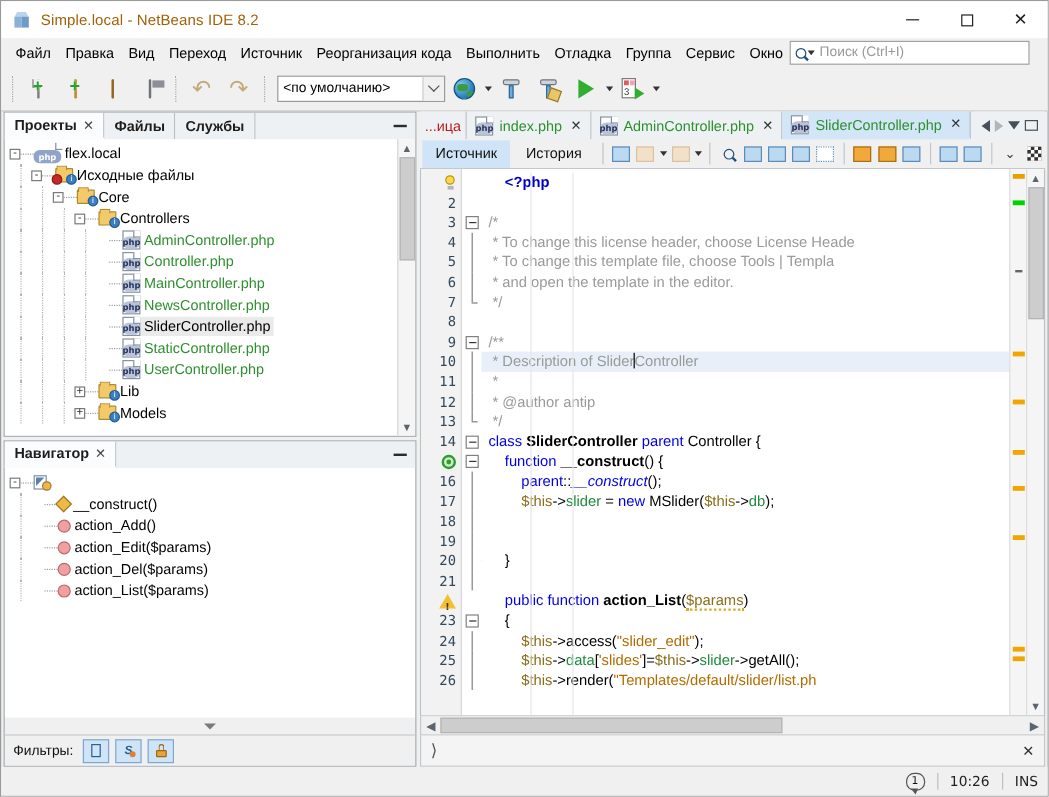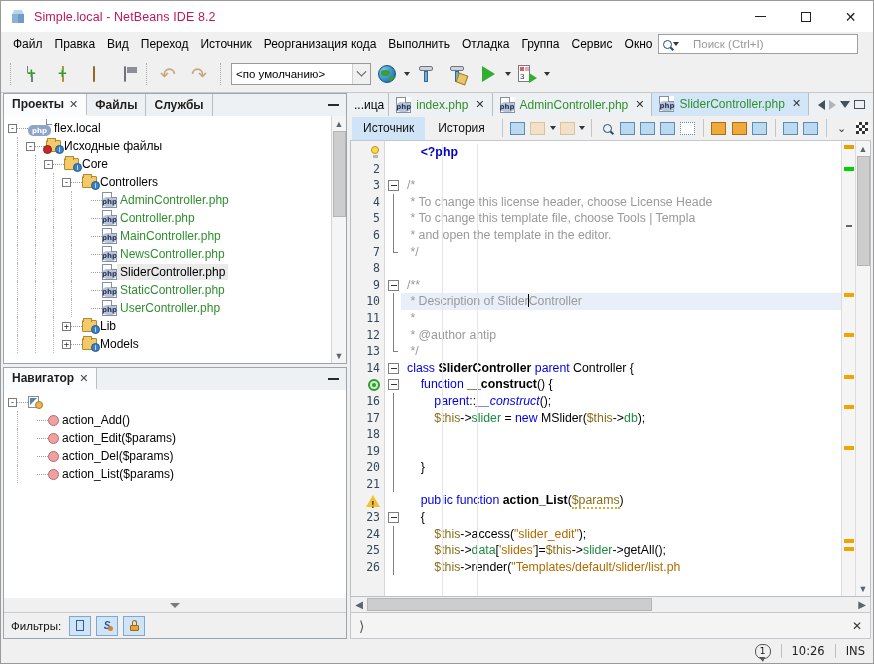--- a/index.html
+++ b/index.html
@@ -31,21 +31,21 @@
     width: 16px; height: 16px;
     position: relative;
   }
   .cube { width:16px;height:16px; position:relative; }
   .cube .top { position:absolute; left:2px; top:1px; width:12px; height:5px;
      background:#b9d3ea; transform: skewX(0deg);
      clip-path: polygon(20% 0, 80% 0, 100% 100%, 0% 100%); }
   .cube .lft { position:absolute; left:2px; top:5px; width:6px; height:9px; background:#8bb2d6;}
   .cube .rgt { position:absolute; left:8px; top:5px; width:6px; height:9px; background:#6f9cc4;}
   .title-text {
-    font-size: 12.5px; color: #be185d; letter-spacing: .1px;
+    font-size: 12.5px; color: #a16207; letter-spacing: .1px;
   }
   .win-btns { position:absolute; right:0; top:0; height:31px; display:flex; }
   .win-btn {
     width: 45px; height: 31px; display:flex; align-items:center; justify-content:center;
     font-size: 13px; color:#222;
   }
   .glyph-min { display:block; width:11px; height:1px; background:#222; }
   .glyph-max { display:block; width:10px; height:10px; border:1px solid #222; }
   .glyph-close { font-size:14px; line-height:1; font-family:"DejaVu Sans", sans-serif; }
 
@@ -58,21 +58,21 @@
     position: relative;
   }
   .menu-item {
     padding: 3px 6px; font-size: 12px; color: #000; white-space: nowrap;
     border-radius: 2px;
   }
   .search-box {
     position: absolute; right: 15px; top: 2px;
     width: 200px; height: 20px;
     background: #fff; border: 1px solid #a0a0a0;
-    display: flex; align-items: center; gap: 10px;
+    display: flex; align-items: center;
   }
   .search-icon-wrap { width: 24px; display:flex; align-items:center; justify-content:center; gap:1px;}
   .mag { width:9px;height:9px;border:1.6px solid #1f4e79;border-radius:50%; position:relative; display:block;}
   .mag:after{content:"";position:absolute;width:1.6px;height:4px;background:#1f4e79;right:-2px;bottom:-3px;transform:rotate(-45deg);}
   .tri-dn { width:0;height:0;border-left:3px solid transparent;border-right:3px solid transparent;border-top:4px solid #333; }
   .search-ph { color:#999; font-size:11.5px; }
 
   
   .toolbar {
     height: 37px; flex: 0 0 37px;
@@ -208,21 +208,21 @@
   
   .right-col { flex:1; display:flex; flex-direction:column; min-height:0; min-width:0;}
   .edit-tabbar { height:23px; flex:0 0 23px; display:flex; align-items:stretch; background:#eef1f3; position:relative;}
   .etab {
     display:flex; align-items:center; gap:5px; padding:0 7px;
     font-size:12px; border-right:1px solid #b7bfc6; background:#eef1f3; color:#2f8f2f;
     white-space:nowrap;
   }
   .etab.active { background:#d2e6f8; border-bottom:2px solid #d2e6f8; }
   .etab .tx { font-size:11px; color:#333; margin-left:2px;}
-  .etab.partial { color:#000000; padding:0 4px; }
+  .etab.partial { color:#b91c1c; padding:0 4px; }
   .etab-ctrl { display:flex; align-items:center; gap:4px; padding:0 6px; margin-left:auto; background:#eef1f3;}
   .ctl-l { width:0;height:0;border-top:5px solid transparent;border-bottom:5px solid transparent;border-right:7px solid #46505a;}
   .ctl-r { width:0;height:0;border-top:5px solid transparent;border-bottom:5px solid transparent;border-left:7px solid #b0b6bb;}
   .ctl-d { width:0;height:0;border-left:5px solid transparent;border-right:5px solid transparent;border-top:7px solid #46505a;}
   .ctl-m { width:11px;height:9px;border:1.5px solid #46505a;}
 
   .edit-toolbar {
     height:25px; flex:0 0 25px; background:#f0f0f0; border-bottom:1px solid #c2c8cd;
     display:flex; align-items:center; gap:2px; padding-left:2px;
   }
@@ -690,20 +690,29 @@
         <div class="nav-body">
           <div class="tree-inner" id="navigator-tree-rows">
               <div class="trow">
                 <span class="exp">-</span>
                 <span class="dots"></span>
                 <span class="classic">
                   <span class="cpg"></span>
                   <span class="corn"></span>
                   <span class="cdot"></span>
                 </span>
+              </div>
+              <div class="trow">
+                <span class="indent" style="width:18px;display:inline-flex;align-items:center;justify-content:center;">
+                  <span class="vdot"></span>
+                </span>
+                <span class="indent" style="width:11px;"></span>
+                <span class="dots"></span>
+                <span class="diamond"></span>
+                <span class="tlabel">__construct()</span>
               </div>
               <div class="trow">
                 <span class="indent" style="width:18px;display:inline-flex;align-items:center;justify-content:center;">
                   <span class="vdot"></span>
                 </span>
                 <span class="indent" style="width:11px;"></span>
                 <span class="dots"></span>
                 <span class="circ"></span>
                 <span class="tlabel">action_Add()</span>
               </div>

